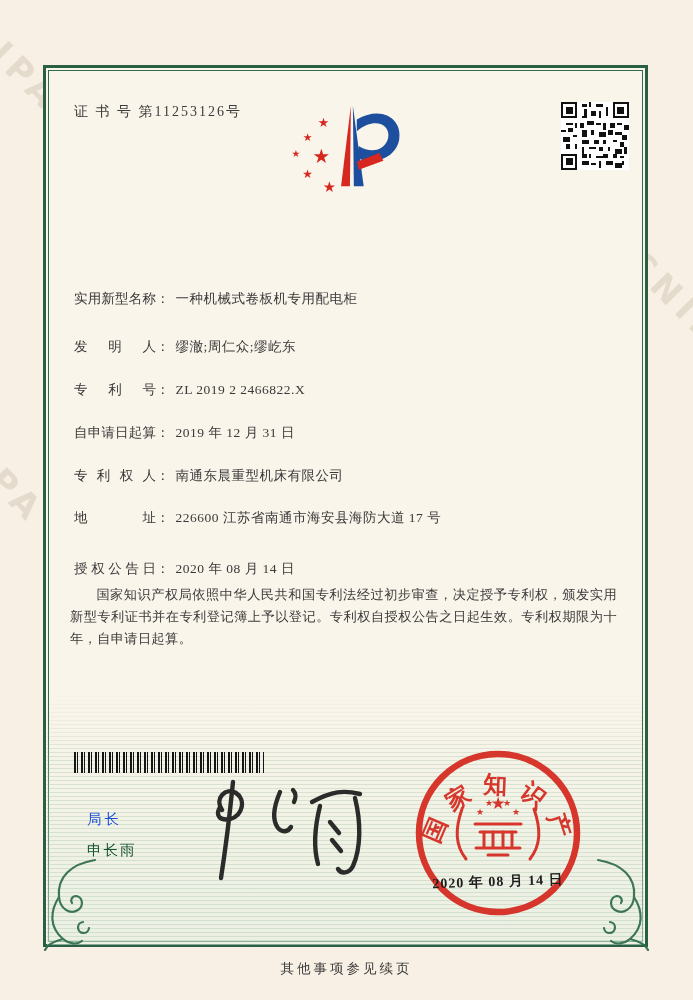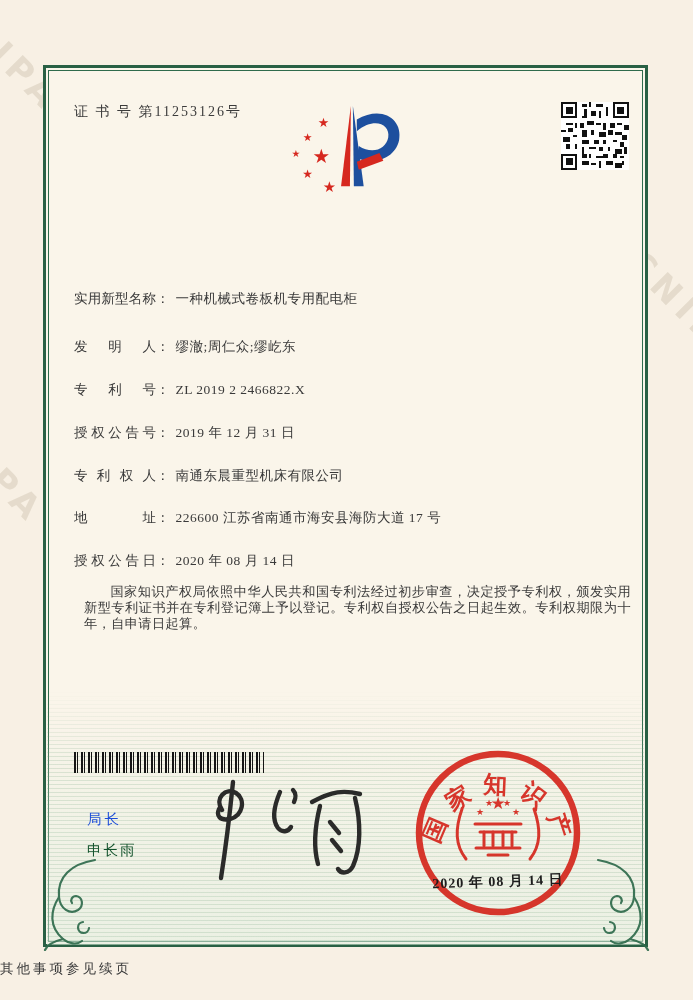--- a/index.html
+++ b/index.html
@@ -47,26 +47,26 @@
   .title{
     position:absolute;left:0;top:205px;width:693px;text-align:center;
     font-size:30px;font-weight:700;letter-spacing:8px;color:#262626;
   }
   
   .fields{position:absolute;left:74px;top:290px;width:548px;font-size:13.5px;color:#3a3a3a;}
   .frow{position:absolute;left:0;white-space:nowrap;}
   .frow .lbl{display:inline-block;width:82px;text-align:justify;text-align-last:justify;vertical-align:bottom;}
   .frow .colon{display:inline-block;}
   .frow .val{margin-left:6px;letter-spacing:0.5px;margin-top:44px;}
-  .r0{top:0;} .r1{top:48px;} .r2{top:91px;} .r3{top:134px;} .r4{top:177px;} .r5{top:219px;} .r6{top:262px;}
+  .r0{top:0;} .r1{top:48px;} .r2{top:91px;} .r3{top:134px;} .r4{top:177px;} .r5{top:219px;} .r6{top:270px;}
   .grant-no{position:absolute;left:256px;top:0;}
   
   .body-text{
-    position:absolute;left:84px;top:584px;width:547px;
-    font-size:13.2px;line-height:16px;letter-spacing:0.4px;color:#3a3a3a;text-align:justify;
+    position:absolute;left:70px;top:584px;width:547px;
+    font-size:13.2px;line-height:22px;letter-spacing:0.4px;color:#3a3a3a;text-align:justify;
   }
   .body-text p{margin:0;text-indent:2em;}
   
   .barcode{
     position:absolute;left:74px;top:752px;width:190px;height:21px;
     background:repeating-linear-gradient(90deg,
       #151515 0 2px, transparent 2px 3px,
       #151515 3px 4px, transparent 4px 7px,
       #151515 7px 9px, transparent 9px 10px,
       #151515 10px 11px, transparent 11px 14px);
@@ -79,21 +79,21 @@
   .seal-date{
     position:absolute;left:418px;top:873px;width:160px;text-align:center;
     font-size:14px;font-weight:700;letter-spacing:1px;color:#1d1d1d;
     transform:rotate(-2deg);
   }
   .page-info{
     position:absolute;left:0;top:924px;width:693px;text-align:center;
     font-size:12.5px;letter-spacing:2px;color:#3a3a3a;
   }
   .continuation{
-    position:absolute;left:0;top:960px;width:693px;
+    position:absolute;left:0;top:960px;width:693px;text-align:center;
     font-size:13.5px;letter-spacing:3px;color:#3a3a3a;
   }
   .ornament{position:absolute;width:62px;height:95px;}
   .orn-left{left:37px;top:856px;}
   .orn-right{left:594px;top:856px;transform:scaleX(-1);}
 </style>
 </head>
 <body>
 
 <div class="page">
@@ -192,21 +192,21 @@
     <div class="frow r0">
       <span class="lbl">实用新型名称</span><span class="colon">：</span><span class="val">一种机械式卷板机专用配电柜</span>
     </div>
     <div class="frow r1">
       <span class="lbl">发明人</span><span class="colon">：</span><span class="val">缪澈;周仁众;缪屹东</span>
     </div>
     <div class="frow r2">
       <span class="lbl">专利号</span><span class="colon">：</span><span class="val">ZL 2019 2 2466822.X</span>
     </div>
     <div class="frow r3">
-      <span class="lbl">授权公告号</span><span class="colon">：</span><span class="val">2019 年 12 月 31 日</span>
+      <span class="lbl">自申请日起算</span><span class="colon">：</span><span class="val">2019 年 12 月 31 日</span>
     </div>
     <div class="frow r4">
       <span class="lbl">专利权人</span><span class="colon">：</span><span class="val">南通东晨重型机床有限公司</span>
     </div>
     <div class="frow r5">
       <span class="lbl">地址</span><span class="colon">：</span><span class="val">226600 江苏省南通市海安县海防大道 17 号</span>
     </div>
     <div class="frow r6" style="width:548px;">
       <span class="lbl">授权公告日</span><span class="colon">：</span><span class="val">2020 年 08 月 14 日</span>
     </div>

